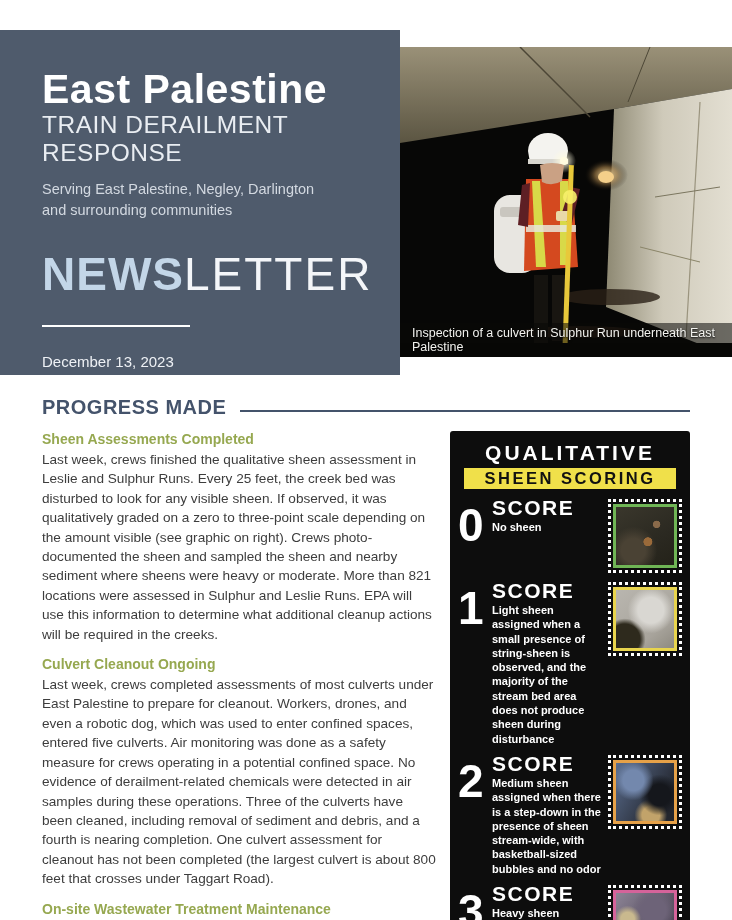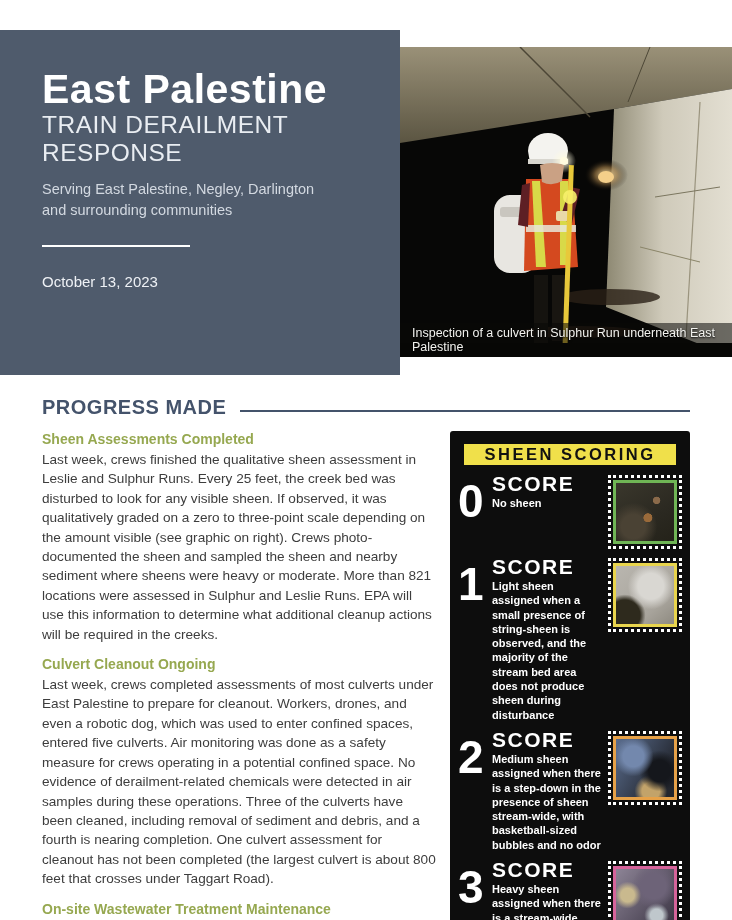--- a/index.html
+++ b/index.html
@@ -84,22 +84,25 @@
 <div class="page">
 
   <div class="header-zone">
     <div class="header-panel">
       <div class="hp-title">East Palestine</div>
       <div class="hp-subtitle">TRAIN DERAILMENT RESPONSE</div>
       <div class="hp-tagline">
         <div>Serving East Palestine, Negley, Darlington</div>
         <div>and surrounding communities</div>
       </div>
+      <div class="hp-newsletter">
+        <span class="hp-news">NEWS</span><span class="hp-letter">LETTER</span>
+      </div>
       <div class="hp-rule"></div>
-      <div class="hp-date">October 13, 2023</div>
+      <div class="hp-date">December 13, 2023</div>
     </div>
 
     <div class="photo-wrap">
       <svg width="332" height="310" viewBox="0 0 332 310">
         <defs>
           <linearGradient id="ceil" x1="0" y1="0" x2="0" y2="1">
             <stop offset="0" stop-color="#9a9178"></stop>
               <stop offset="1" stop-color="#5b5542"></stop>
           </linearGradient>
           <linearGradient id="wall" x1="0" y1="0" x2="1" y2="0">
@@ -169,20 +172,21 @@
     </div>
   </div>
 
   <div class="main">
     <div class="section-title-row">
       <span class="section-title">PROGRESS MADE</span>
       <span class="section-rule"></span>
     </div>
 
     <div class="sheen-panel">
+      <div class="sheen-title">QUALITATIVE</div>
       <div class="sheen-subtitle-bar">
         <span class="sheen-subtitle">SHEEN SCORING</span>
       </div>
 
       <div class="score-row">
         <div class="score-num">0</div>
         <div class="score-mid">
           <div class="score-word">SCORE</div>
           <div class="score-desc">No sheen</div>
         </div>

